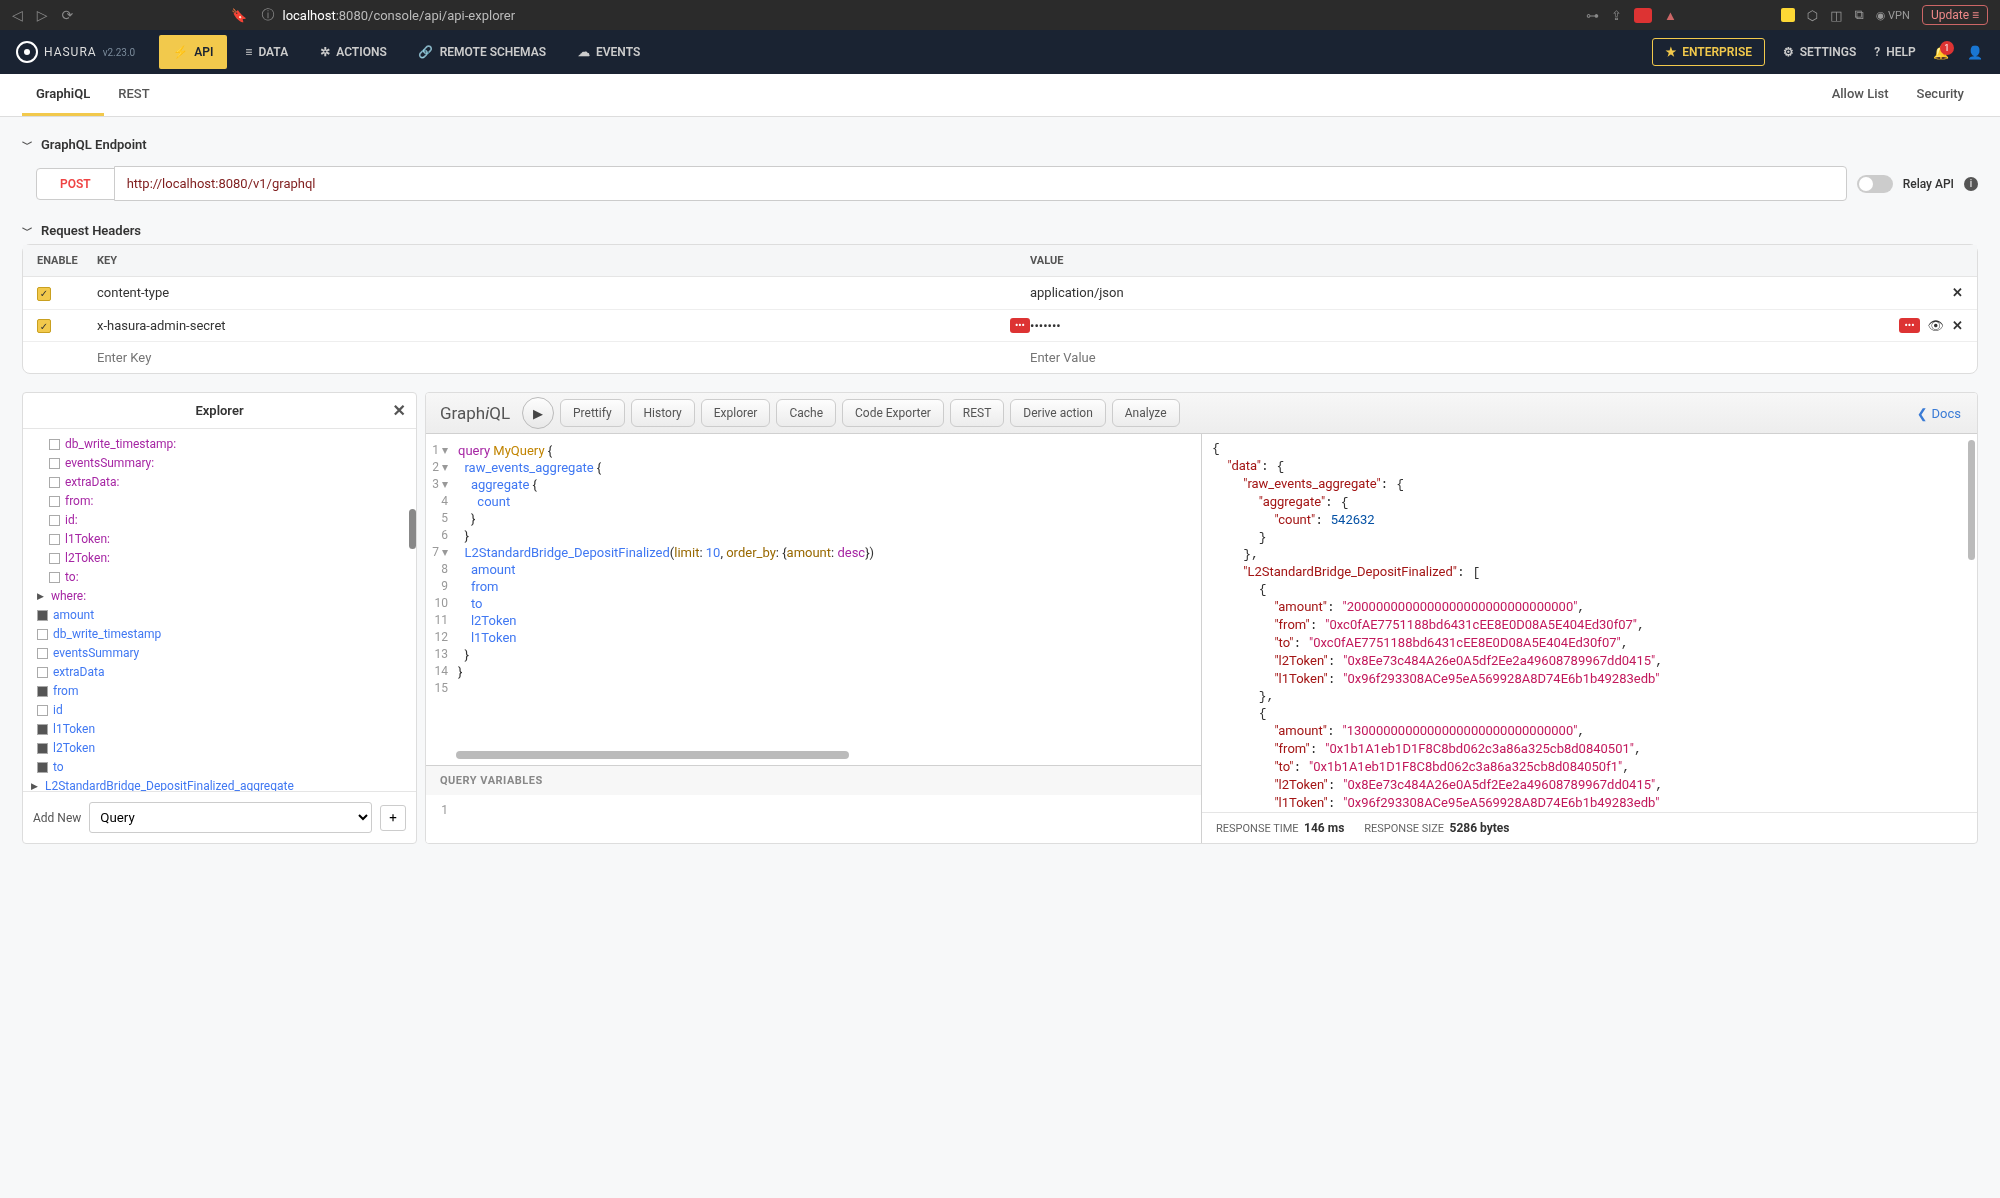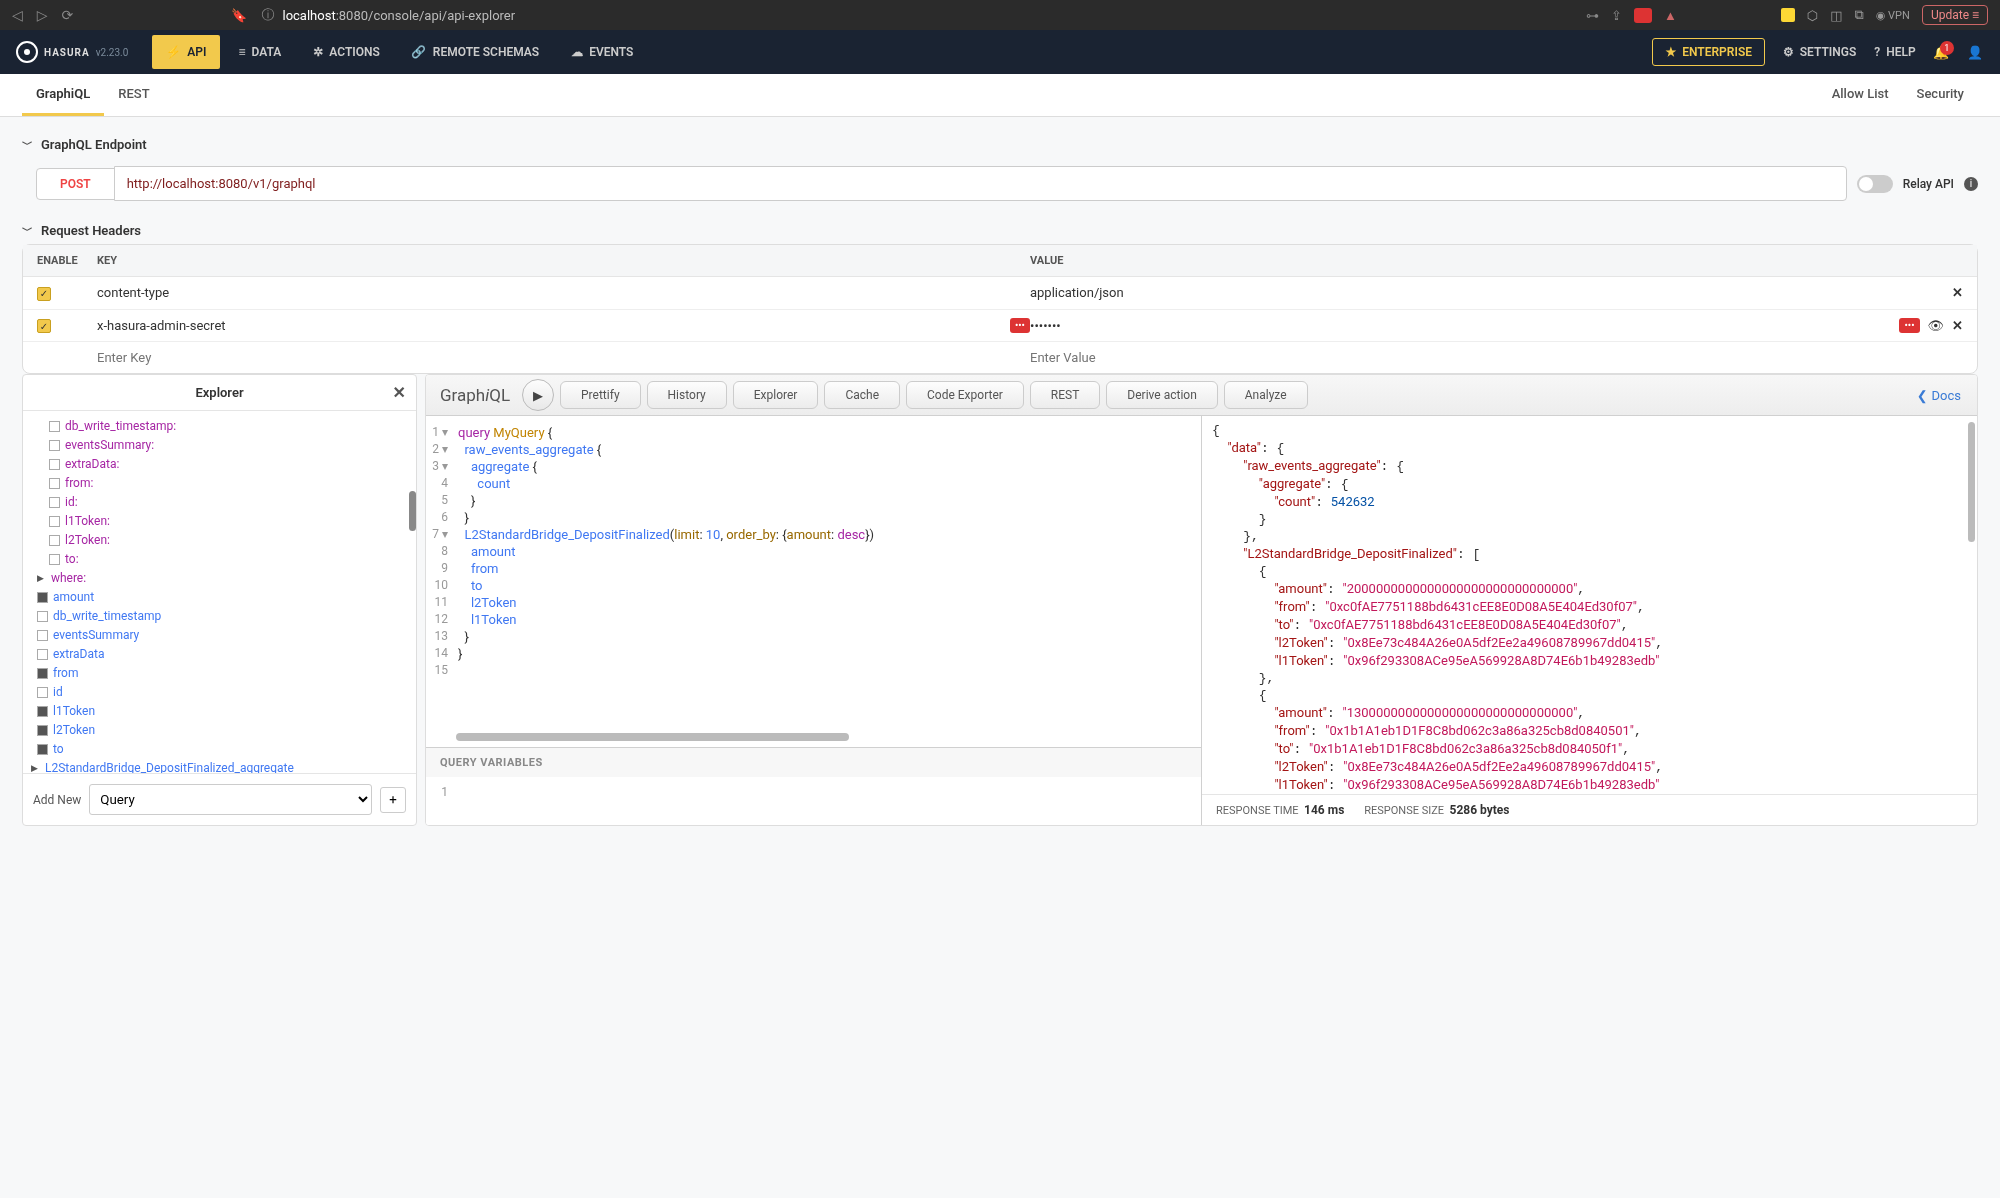--- a/index.html
+++ b/index.html
@@ -11,21 +11,21 @@
 .browser-bar .url .domain { color: #fff; }
 .browser-bar .right-icons { display: flex; align-items: center; gap: 12px; }
 .browser-bar .badge-yellow { background: #fdd835; width: 14px; height: 14px; border-radius: 2px; }
 .browser-bar .badge-red { background: #d33; width: 18px; height: 15px; border-radius: 3px; }
 .browser-bar .update-btn { border: 1px solid #c66; color: #e88; padding: 2px 8px; border-radius: 4px; font-size: 12px; }
 
 .top-nav { background: #1a2332; height: 44px; display: flex; align-items: center; padding: 0 16px; color: #ddd; }
 .logo-area { display: flex; align-items: center; gap: 6px; margin-right: 24px; }
 .logo-mark { width: 22px; height: 22px; border: 2px solid #fff; border-radius: 50%; position: relative; }
 .logo-mark::after { content: ''; position: absolute; width: 6px; height: 6px; background: #fff; border-radius: 50%; top: 6px; left: 6px; }
-.logo-text { font-weight: bold; letter-spacing: 1px; font-size: 10px; }
+.logo-text { font-weight: normal; letter-spacing: 1px; font-size: 12px; }
 .version { color: #7a8a9a; font-size: 10px; }
 .nav-tabs { display: flex; gap: 4px; }
 .nav-tab { padding: 10px 14px; color: #ccc; font-size: 12px; font-weight: 600; display: flex; align-items: center; gap: 6px; }
 .nav-tab.active { background: #f2c94c; color: #1a2332; border-radius: 2px; }
 .nav-right { margin-left: auto; display: flex; align-items: center; gap: 18px; }
 .enterprise-btn { border: 1px solid #f2c94c; color: #f2c94c; padding: 6px 12px; border-radius: 3px; font-weight: 600; font-size: 12px; display: flex; align-items: center; gap: 6px; }
 .nav-link { color: #ccc; font-size: 12px; font-weight: 600; display: flex; align-items: center; gap: 6px; }
 .bell { position: relative; color: #ccc; }
 .bell .dot { position: absolute; top: -4px; right: -4px; background: #d33; color: #fff; border-radius: 50%; width: 14px; height: 14px; font-size: 9px; display: flex; align-items: center; justify-content: center; }
 
@@ -50,41 +50,41 @@
 .headers-head { display: flex; background: #f5f6f7; border-bottom: 1px solid #e5e5e5; padding: 9px 14px; font-size: 11px; font-weight: 700; color: #555; }
 .col-enable { width: 60px; }
 .col-key { flex: 1; }
 .col-val { flex: 1; }
 .header-row { display: flex; align-items: center; padding: 8px 14px; border-bottom: 1px solid #eee; font-size: 13px; }
 .header-row:last-child { border-bottom: none; }
 .chk { width: 14px; height: 14px; background: #f2c94c; border: 1px solid #c9a020; border-radius: 2px; display: inline-flex; align-items: center; justify-content: center; font-size: 10px; color: #333; }
 .red-dots { background: #d33; color: #fff; padding: 2px 5px; border-radius: 3px; font-size: 10px; }
 .txt-input { border: none; background: transparent; font-size: 13px; color: #999; width: 100%; }
 
-.ide-area { display: flex; gap: 0; height: 452px; }
+.ide-area { display: flex; margin-top: 18px; gap: 0; height: 452px; }
 .explorer-panel { width: 395px; background: #fff; border: 1px solid #ddd; border-radius: 4px; display: flex; flex-direction: column; }
 .explorer-head { display: flex; align-items: center; justify-content: center; padding: 10px; border-bottom: 1px solid #e5e5e5; position: relative; font-weight: 600; }
 .explorer-close { position: absolute; right: 10px; font-size: 16px; color: #555; }
 .explorer-body { flex: 1; overflow: auto; padding: 6px 10px 6px 26px; font-family: "Courier New", monospace; font-size: 12px; line-height: 19px; position: relative; }
 .explorer-body .scroll-thumb { position: absolute; right: 0; top: 80px; width: 7px; height: 40px; background: #888; border-radius: 4px; }
 .exp-item { display: flex; align-items: center; gap: 5px; }
 .exp-item .box { width: 11px; height: 11px; border: 1px solid #aaa; display: inline-block; }
 .exp-item .box.checked { background: #555; }
 .exp-purple { color: #a626a4; }
 .exp-blue { color: #4078f2; }
 .exp-item .caret { color: #555; font-size: 9px; margin-right: 2px; }
 .explorer-footer { border-top: 1px solid #e5e5e5; padding: 10px; display: flex; align-items: center; gap: 8px; }
 .explorer-footer select { flex: 1; padding: 6px; border: 1px solid #ccc; border-radius: 3px; background: #fff; }
 .plus-btn { border: 1px solid #ccc; background: #fff; width: 26px; height: 26px; border-radius: 3px; }
 
 .graphiql-panel { flex: 1; background: #fff; border: 1px solid #ddd; border-radius: 4px; margin-left: 8px; display: flex; flex-direction: column; overflow: hidden; }
 .gql-toolbar { display: flex; align-items: center; padding: 4px 8px; border-bottom: 1px solid #d0d0d0; background: linear-gradient(#f7f7f7,#ededed); gap: 6px; }
 .gql-title { font-size: 17px; color: #555; padding: 4px 6px; }
 .play-btn { width: 32px; height: 32px; border-radius: 50%; background: linear-gradient(#fdfdfd,#e8e8e8); border: 1px solid #bbb; display: flex; align-items: center; justify-content: center; color: #444; font-size: 13px; }
-.gql-btn { padding: 6px 20px; background: linear-gradient(#fdfdfd,#ececec); border: 1px solid #ccc; border-radius: 6px; font-size: 12px; color: #555; }
+.gql-btn { padding: 6px 12px; background: linear-gradient(#fdfdfd,#ececec); border: 1px solid #ccc; border-radius: 6px; font-size: 12px; color: #555; }
 .docs-btn { margin-left: auto; display: flex; align-items: center; gap: 4px; color: #3a7bd5; font-size: 13px; padding: 4px 8px; }
 .gql-body { flex: 1; display: flex; overflow: hidden; }
 .editor-col { flex: 1; display: flex; flex-direction: column; border-right: 1px solid #d0d0d0; }
 .code-area { flex: 1; display: flex; overflow: hidden; font-family: "Courier New", monospace; font-size: 13px; line-height: 17px; }
 .gutter { width: 28px; background: #fff; color: #999; text-align: right; padding: 8px 6px 8px 0; font-size: 12px; }
 .code { flex: 1; padding: 8px 4px; white-space: pre; overflow: auto; color: #333; }
 .kw-query { color: #a626a4; }
 .kw-name { color: #c18401; }
 .kw-field { color: #4078f2; }
 .kw-arg { color: #986801; }

